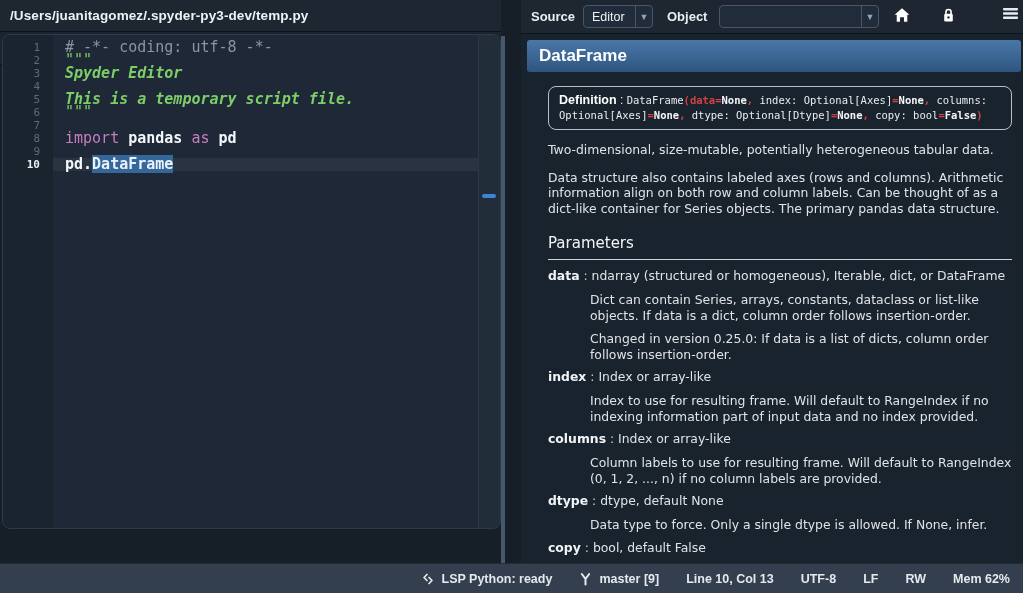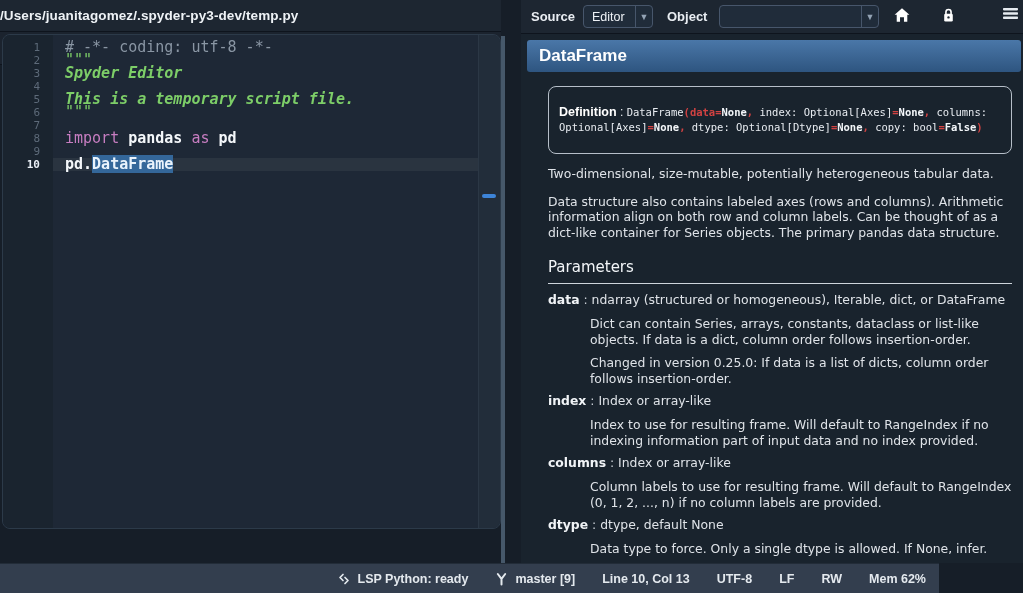--- a/index.html
+++ b/index.html
@@ -2,21 +2,21 @@
 <html><head>
 <meta charset="utf-8">
 <style>
   html,body{margin:0;padding:0;}
   body{width:1023px;height:593px;background:#161e28;font-family:"Liberation Sans",sans-serif;overflow:hidden;position:relative;}
   .app{position:absolute;inset:0;}
 
   
   .left-pane{position:absolute;left:0;top:0;width:501px;height:563px;background:#161e28;}
   .path-bar{position:absolute;left:0;top:0;width:100%;height:31px;background:#1d2631;border-bottom:1px solid #0e141d;display:flex;align-items:center;}
-  .path-bar span{color:#eef2f6;font-size:13.5px;font-weight:600;letter-spacing:.1px;}
+  .path-bar span{color:#eef2f6;font-size:13.5px;font-weight:600;padding-left:10px;letter-spacing:.1px;}
   .tab-bar{position:absolute;left:0;top:32px;width:100%;height:32px;background:#1b232e;border-bottom:1px solid #0e141d;}
   .browse-tabs{position:absolute;left:10px;top:5px;width:22px;height:20px;background:none;border:none;padding:0;cursor:pointer;}
   .tab{position:absolute;left:40px;top:4px;height:24px;background:#4e5a68;border-radius:6px 6px 0 0;display:flex;align-items:center;padding:0 12px 0 8px;}
   .tab-close{color:#f2f5f8;font-size:11px;margin-right:7px;line-height:1;}
   .tab-label{color:#f2f5f8;font-size:12px;font-weight:600;}
   .tab-underline{position:absolute;left:40px;top:28px;width:96px;height:3px;background:#3b7ed3;}
   .pane-menu{background:none;border:none;padding:0;cursor:pointer;}
   .editor-menu{position:absolute;right:14px;top:9px;}
 
   .editor{position:absolute;left:2px;top:34px;width:497px;height:493px;background:#1e2836;border:1px solid #2c3a49;border-radius:8px;overflow:hidden;}
@@ -45,38 +45,38 @@
   .tb-label{position:absolute;top:0;height:33px;line-height:33px;color:#e9edf2;font-size:13px;font-weight:600;}
   .combo{position:absolute;top:5px;height:23px;background:#202c3a;border:1px solid #47566b;border-radius:4px;display:flex;align-items:center;box-sizing:border-box;cursor:pointer;}
   .combo .val{color:#eef2f6;font-size:12.5px;font-weight:400;padding:0 8px;flex:1;}
   .combo input{background:transparent;border:none;outline:none;color:#eef2f6;font-size:12.5px;padding:0 8px;flex:1;width:100%;font-family:"Liberation Sans",sans-serif;}
   .combo .arr{width:16px;align-self:stretch;border-left:1px solid #47566b;display:flex;align-items:center;justify-content:center;color:#93a3b4;font-size:9px;}
   .tb-btn{position:absolute;top:7px;background:none;border:none;padding:0;cursor:pointer;}
 
   .help-body{position:absolute;left:3px;top:36px;right:0;bottom:0;background:#19232d;overflow:hidden;}
   .help-title{margin:4px 18px 0 3px;height:32px;line-height:32px;border-radius:3px;background:linear-gradient(180deg,#4a77a8 0%,#2e5580 100%);color:#ffffff;font-size:17px;font-weight:bold;padding-left:12px;}
   .help-content{padding:0 27px 0 24px;}
-  .def-box{margin-top:14px;border:1px solid #b6bfc9;border-radius:8px;padding:18px 10px;font-family:"DejaVu Sans Mono",monospace;font-size:10.5px;line-height:15px;color:#e8ecf1;}
+  .def-box{margin-top:14px;border:1px solid #b6bfc9;border-radius:8px;padding:6px 10px;font-family:"DejaVu Sans Mono",monospace;font-size:10.5px;line-height:15px;color:#e8ecf1;}
   .def-label{font-family:"Liberation Sans",sans-serif;font-size:12.5px;font-weight:bold;color:#ffffff;}
   .def-colon{font-family:"Liberation Sans",sans-serif;font-size:12px;color:#e8ecf1;}
   .def-w{color:#e8ecf1;}
   .def-wb{color:#f3f6f9;font-weight:bold;}
   .def-r{color:#d04242;font-weight:bold;}
   .help-p{color:#dfe3e8;font-family:"DejaVu Sans",sans-serif;font-size:12.4px;line-height:15.5px;margin:12px 0 0 0;}
   .section-title{color:#f2f5f8;font-family:"DejaVu Sans",sans-serif;font-size:15px;font-weight:normal;margin:18px 0 0 0;padding-bottom:7px;border-bottom:1px solid #cdd4db;}
   .params{margin-top:8px;}
   .param-term{margin-top:7px;color:#dfe3e8;font-family:"DejaVu Sans",sans-serif;font-size:12.4px;line-height:16px;}
   .pname{color:#f1f4f7;font-weight:bold;}
   .psep{color:#c9cfd6;}
   .pdesc{margin:8px 0 0 42px;color:#dfe3e8;font-family:"DejaVu Sans",sans-serif;font-size:12.4px;line-height:15.5px;}
   .help-scroll{position:absolute;right:0;top:0;bottom:0;width:17px;background:#1a242f;}
   .help-thumb{position:absolute;right:3px;top:6px;width:11px;height:210px;border-radius:5px;background:#80909f;}
 
   
-  .status-bar{position:absolute;left:0;top:563px;width:939px;height:30px;background:#333e4e;border-top:1px solid #222c38;display:flex;align-items:center;justify-content:flex-end;gap:27px;padding-right:13px;box-sizing:border-box;}
+  .status-bar{position:absolute;left:0;top:563px;width:1023px;height:30px;background:#333e4e;border-top:1px solid #222c38;display:flex;align-items:center;justify-content:flex-end;gap:27px;padding-right:13px;box-sizing:border-box;}
   .sb-item{display:flex;align-items:center;gap:7px;color:#e4e9ee;font-size:12.5px;font-weight:600;cursor:default;}
   .icon-svg{display:block;}
 </style>
 </head>
 <body>
 
 <div class="app">
 
   <div class="left-pane">
     <div class="path-bar">

